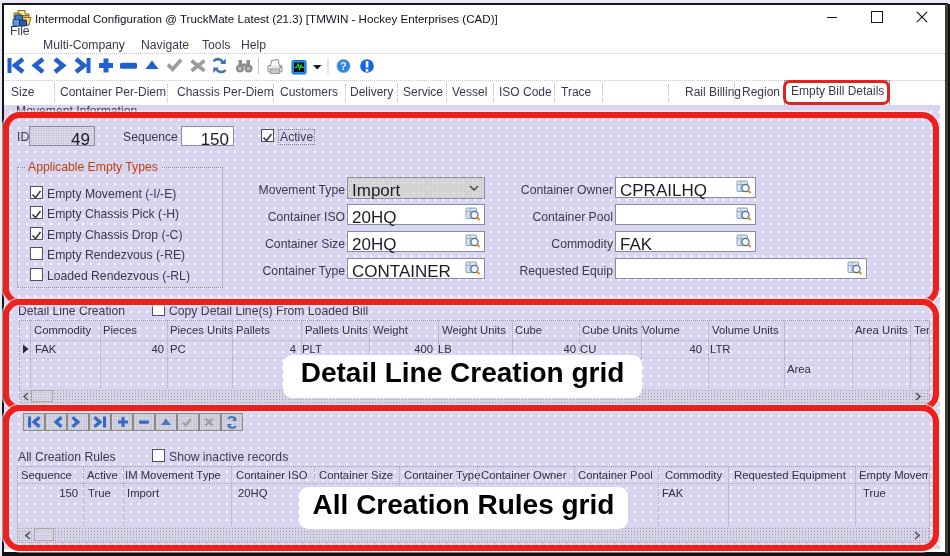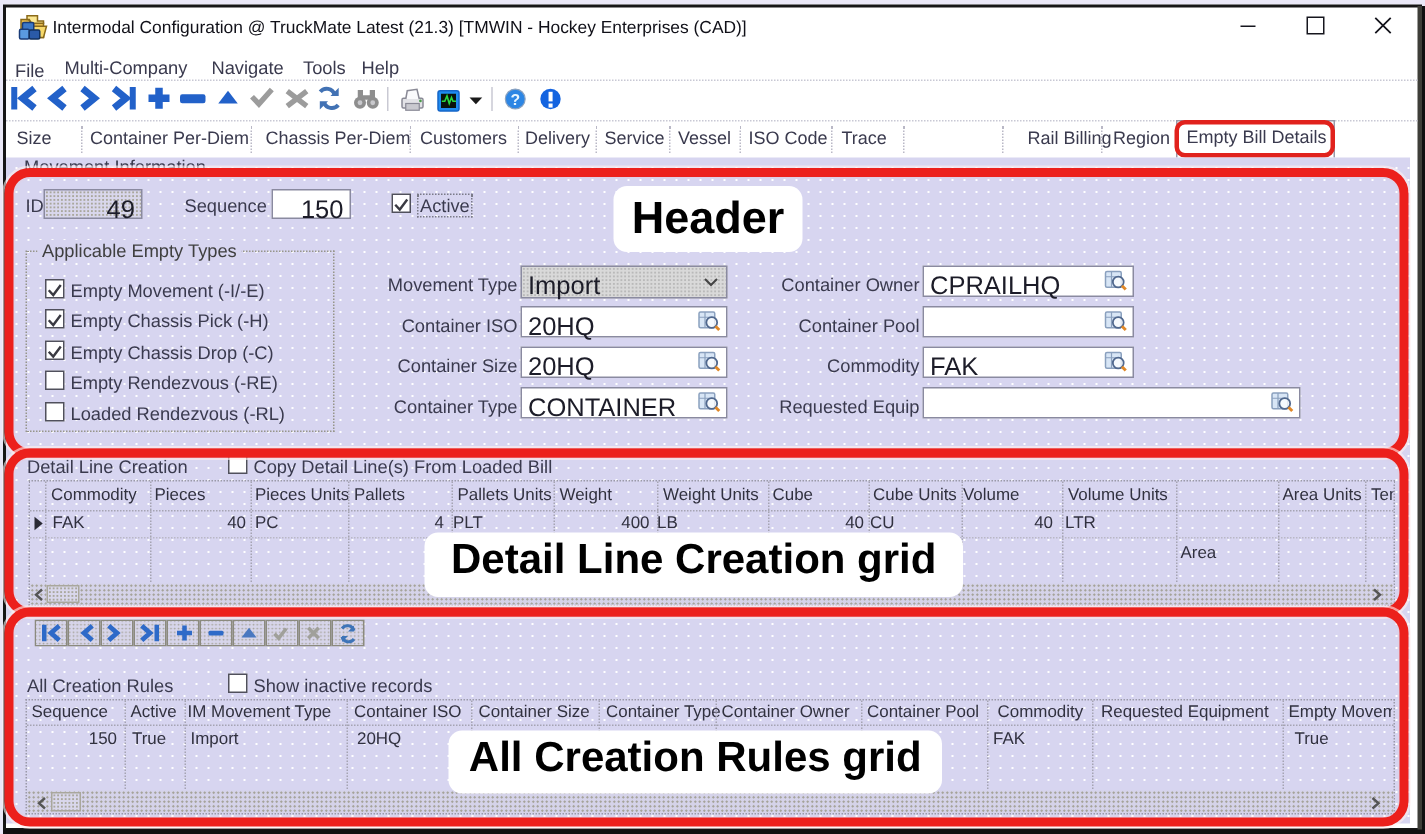--- a/index.html
+++ b/index.html
@@ -20,21 +20,21 @@
     background-size: 2.5px 2.5px; }
   .hatchgray, .field.hatchgray { background-color:#d9d9d9;
     background-image: radial-gradient(#b9b9b9 0.7px, rgba(0,0,0,0) 0.85px);
     background-size: 2.5px 2.5px; }
   .field { position:absolute; height:21px; border:1px solid #8a8aa0; background:#fff;
     font-size:17px; color:#1c1c28; padding:3px 4px 0 4px; }
   .num { text-align:right; }
   .lk { position:absolute; right:3px; top:2px; }
   .cb { position:absolute; width:13px; height:13px; border:1px solid #50505c; background:#fff; }
   .gbox { position:absolute; border:1px dotted #96958a; }
-  .glabel { position:absolute; white-space:nowrap; color:#404040; font-size:12.2px; background:#d7d5f0; padding:0 3px; }
+  .glabel { position:absolute; white-space:nowrap; color:#c2410c; font-size:12.2px; background:#d7d5f0; padding:0 3px; }
   .colsep { position:absolute; width:1px; border-left:1px dotted #a5a4b2; }
   .hsep { position:absolute; height:1px; border-top:1px dotted #a5a4b2; }
   .gridtxt { position:absolute; white-space:nowrap; color:#31313f; font-size:11.3px; }
   .ring { position:absolute; border:6px solid #ec201c; border-radius:17px;
     box-shadow:0 0 0 1.7px rgba(255,240,240,.6), inset 0 0 2px rgba(255,190,190,.55); }
 
   .note { position:absolute; background:#fff; border-radius:9px; color:#000;
     font-weight:bold; text-align:center; font-family:"Liberation Sans",sans-serif; }
   .tab { font-size:12px; }
   .tsep { position:absolute; width:1px; border-left:1px dotted #b9b8c6; top:84px; height:18px; }
@@ -57,21 +57,21 @@
     <rect x="9.5" y="13" width="7" height="6" rx="1" fill="#2a5aa8" stroke="#12305e"></rect>
   </svg>
   <div class="txt" style="left:35px; top:12px; color:#101018; font-size:11.6px;">Intermodal Configuration @ TruckMate Latest (21.3) [TMWIN - Hockey Enterprises (CAD)]</div>
 
   <div class="abs" style="left:827px; top:17px; width:10px; height:1.4px; background:#16161e;"></div>
   <div class="abs" style="left:871px; top:11px; width:12px; height:12px; border:1.4px solid #16161e;"></div>
   <svg class="abs" style="left:916px; top:11px;" width="12" height="12" viewBox="0 0 14 14">
     <path d="M1 1 L13 13 M13 1 L1 13" stroke="#16161e" stroke-width="1.4"></path>
   </svg>
 
-  <div class="txt" style="left:10px; top:40px;">File</div>
+  <div class="txt" style="left:10px; top:24px;">File</div>
   <div class="txt" style="left:43px; top:38px;">Multi-Company</div>
   <div class="txt" style="left:141px; top:38px;">Navigate</div>
   <div class="txt" style="left:202px; top:38px;">Tools</div>
   <div class="txt" style="left:241px; top:38px;">Help</div>
   <div class="hsep" style="left:4px; top:53px; width:941px; border-color:#c8c8d4;"></div>
 
   <svg class="abs" style="left:0px; top:56px;" width="380" height="20" viewBox="0 0 380 20">
     <g stroke="#2261c9" stroke-width="4.6" fill="none">
       <path d="M23 3 L15 9.5 L23 16"></path>
       <path d="M43 3 L35 9.5 L43 16"></path>
@@ -375,16 +375,15 @@
     </svg>
   <div class="abs hatchfield" style="left:34px; top:528px; width:20px; height:13px; border:1px solid #a9a79c;"></div>
   <svg class="abs" style="left:913px; top:531px;" width="8" height="9" viewBox="0 0 8 9">
       <path d="M2 1L6 4.5L2 8" stroke="#555" stroke-width="1.6" fill="none"></path>
     </svg>
 
   <div class="ring" style="left:3px; top:112px; width:936px; height:193px;"></div>
   <div class="ring" style="left:3px; top:299px; width:936px; height:112px;"></div>
   <div class="ring" style="left:3px; top:405px; width:936px; height:146px;"></div>
 
-  <div class="note" style="left:409px; top:124px; width:126px; height:44px; font-size:30px; line-height:44px;">Header</div>
   <div class="note" style="left:283px; top:355px; width:359px; height:43px; font-size:28px; line-height:36px;">Detail Line Creation grid</div>
   <div class="note" style="left:299px; top:487px; width:329px; height:42px; font-size:28px; line-height:35px;">All Creation Rules grid</div>
 </div>
 
 </body></html>

